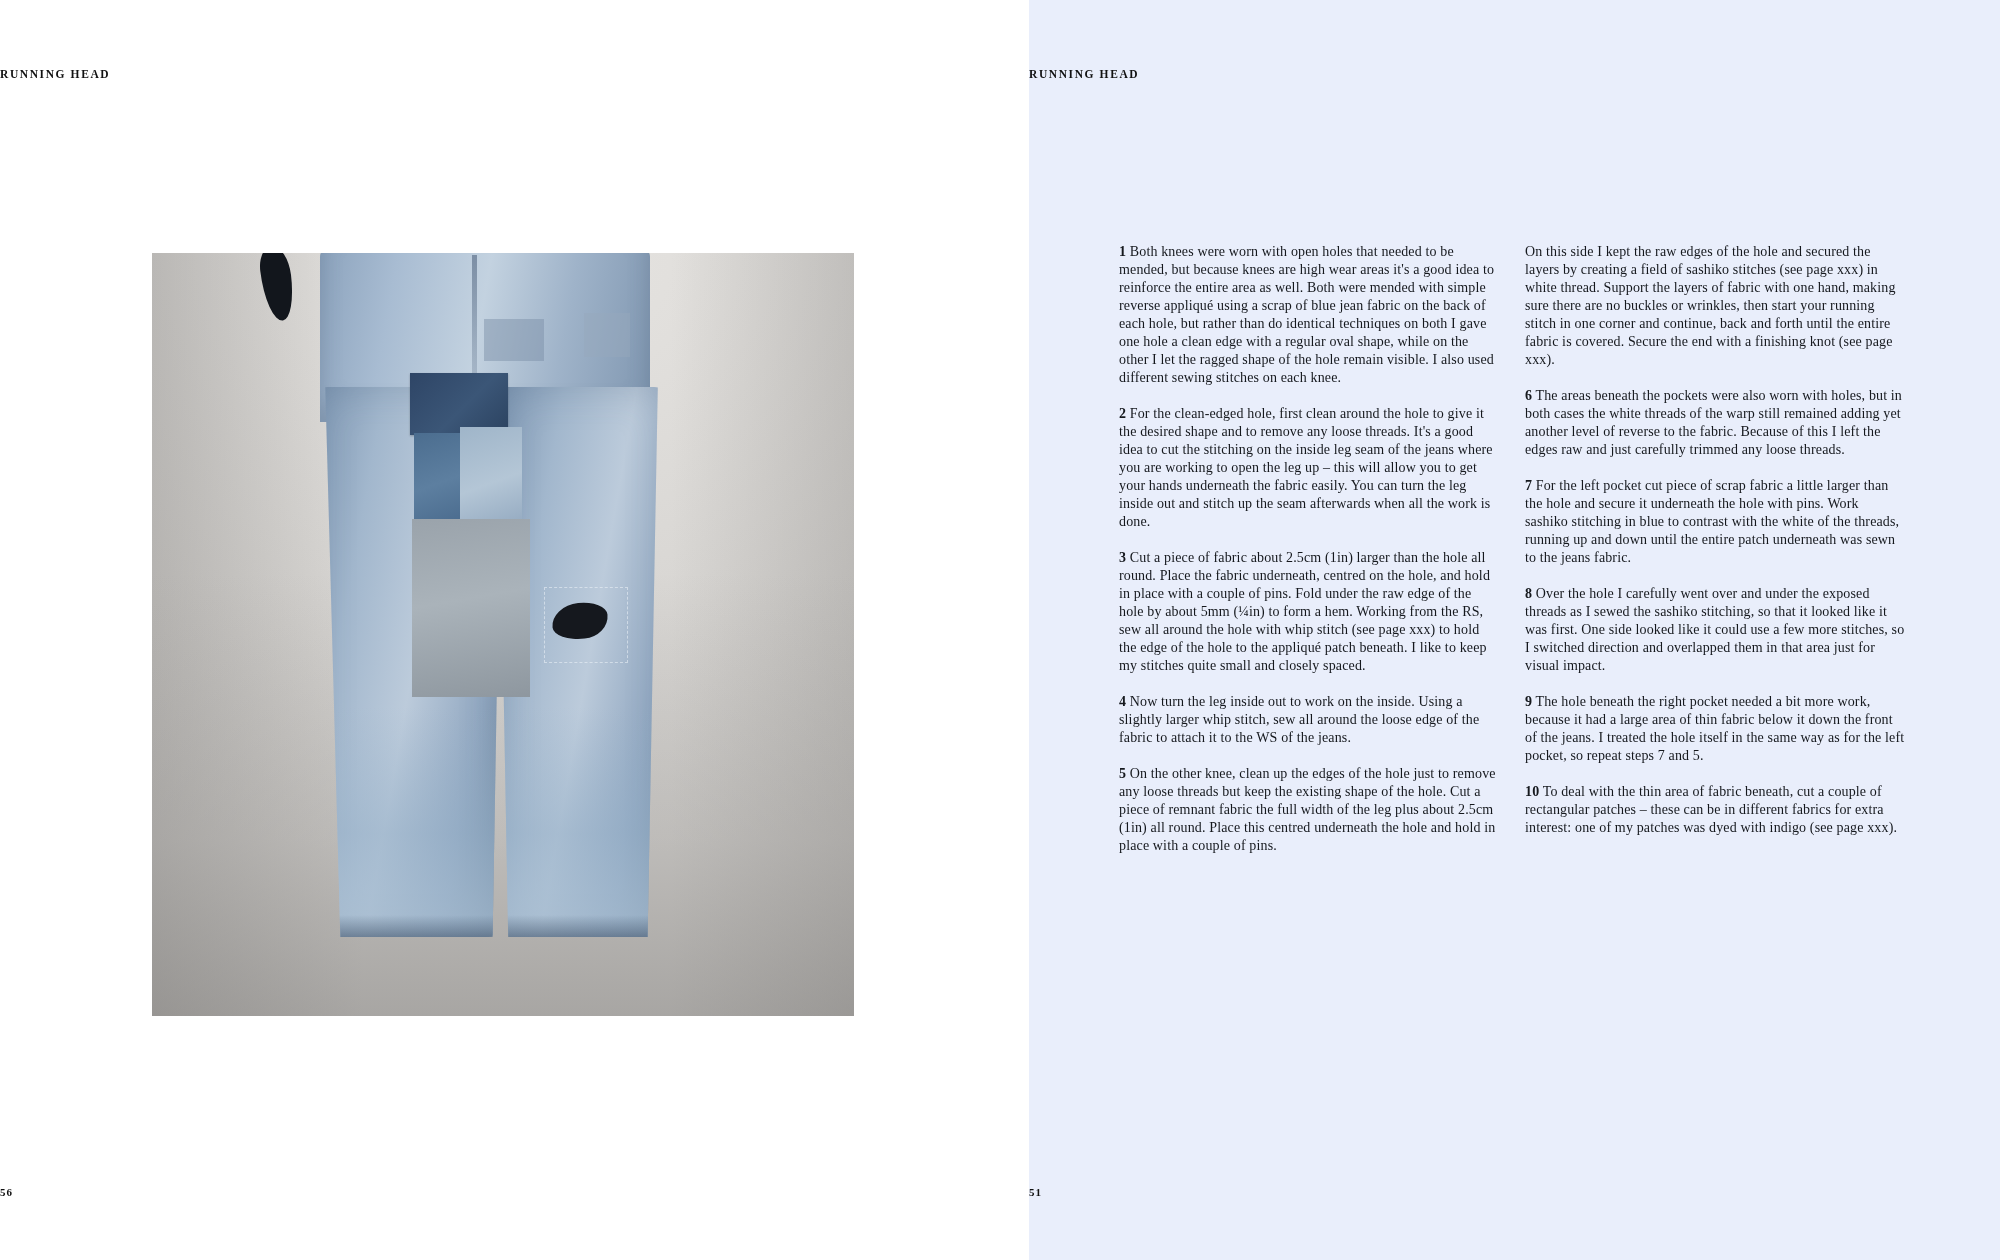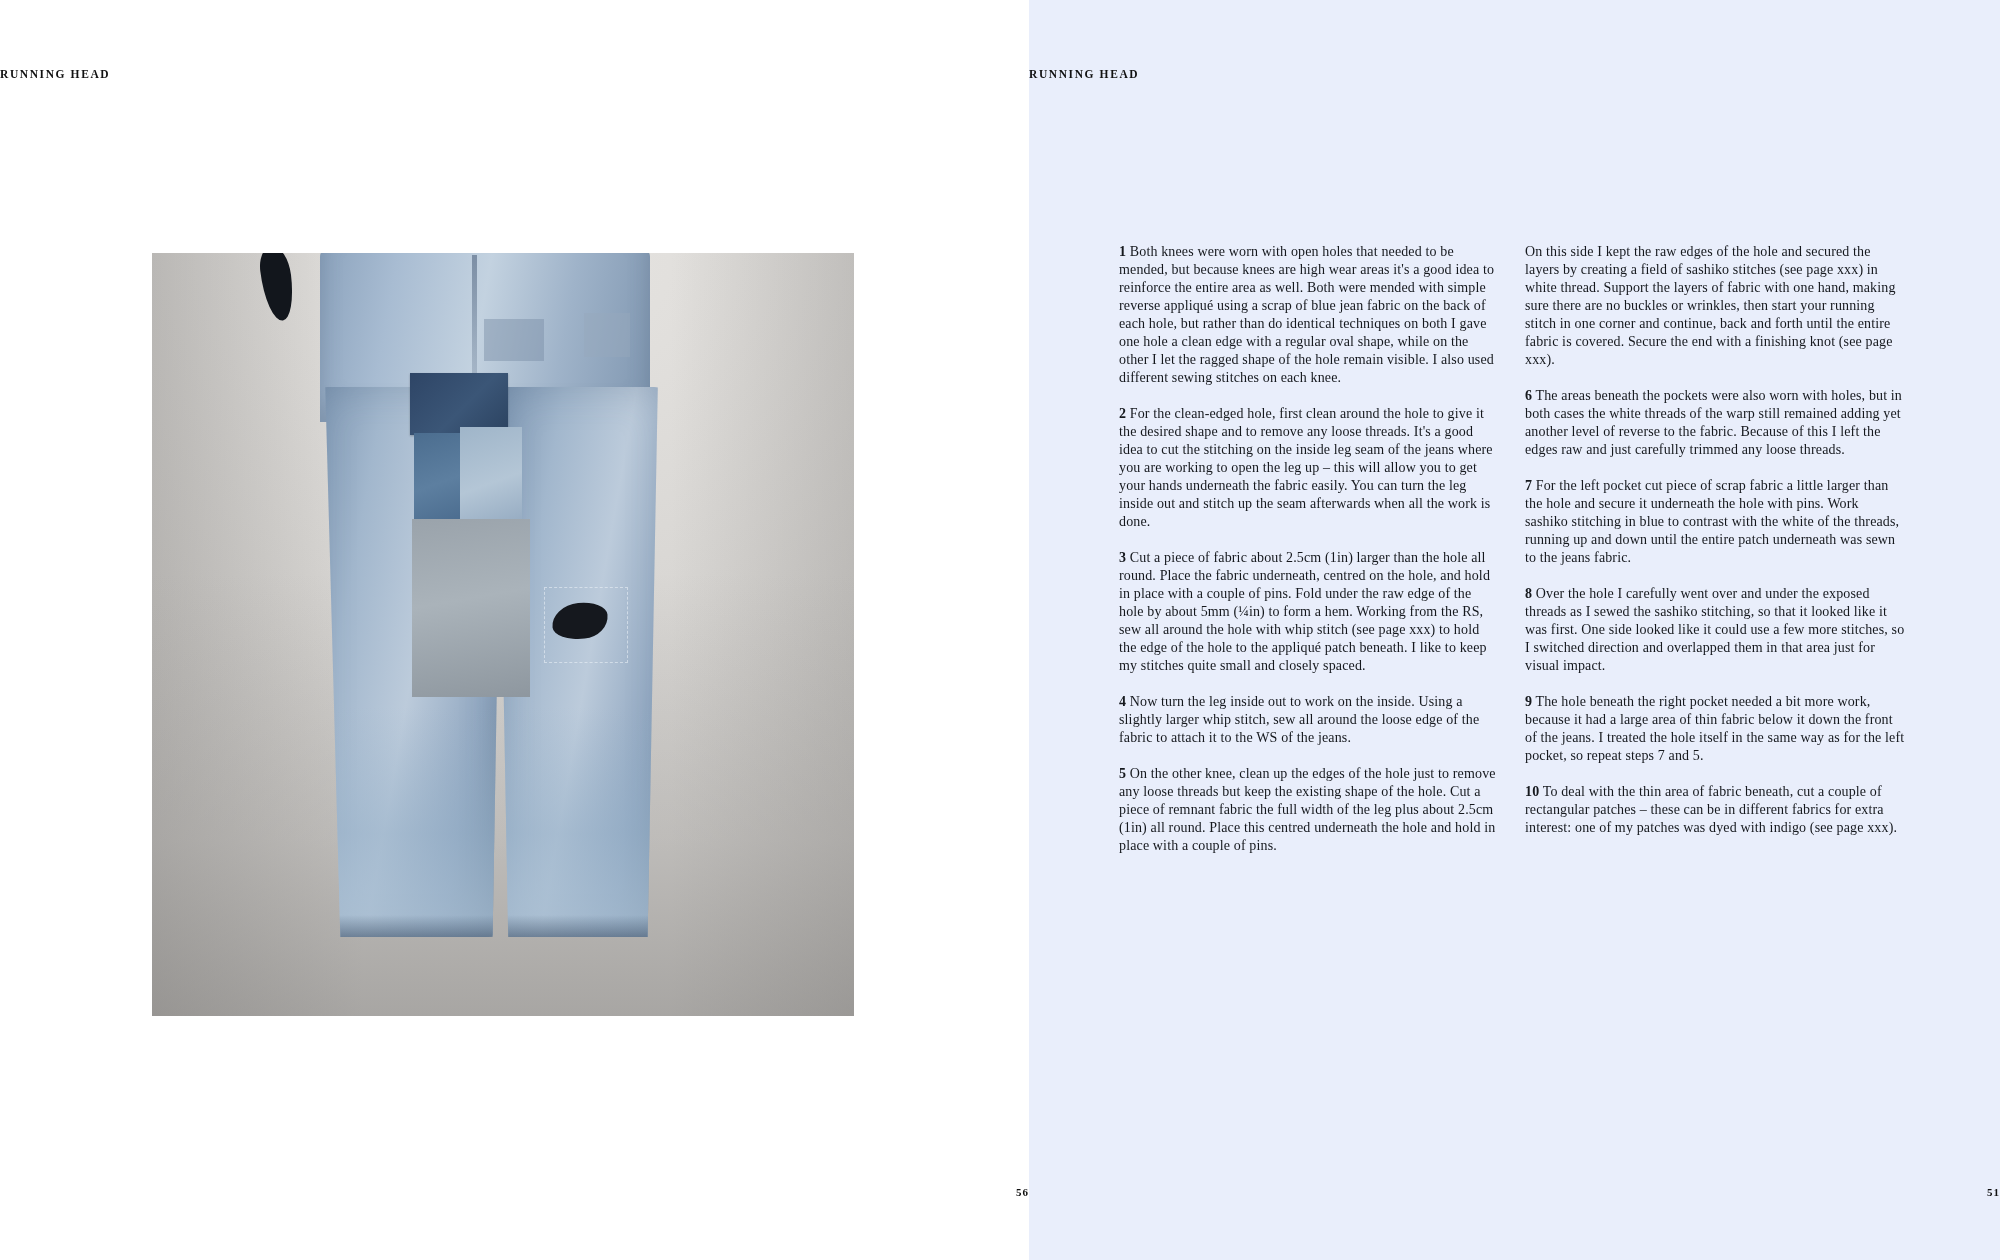--- a/index.html
+++ b/index.html
@@ -41,21 +41,21 @@
     font-family: "Liberation Serif", serif;
     font-size: 11.5px;
     font-weight: bold;
     letter-spacing: 1.6px;
     color: #111111;
   }
   .folio {
     position: absolute;
     bottom: 62px;
     width: 100%;
-    text-align: right;
+    text-align: left;
     font-family: "Liberation Serif", serif;
     font-size: 11px;
     font-weight: bold;
     letter-spacing: 1px;
     color: #111111;
   }
   
   .photo-frame {
     position: absolute;
     left: 152px;

